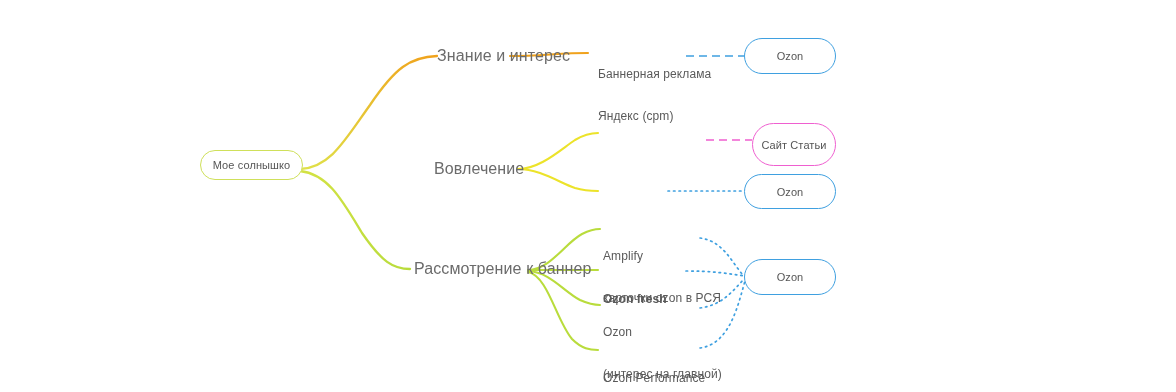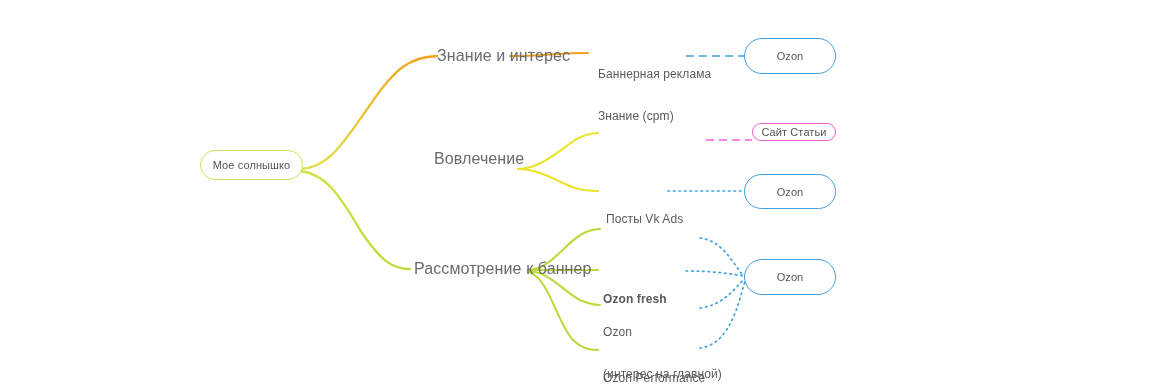--- a/index.html
+++ b/index.html
@@ -115,53 +115,54 @@
     <path d="M700,348 C730,344 738,305 745,281" fill="none" stroke="#3fa0e0" stroke-width="1.7" stroke-dasharray="1.5 4" stroke-linecap="round"></path>
 
   </svg>
 
   <div class="pill pill-root" style="left:200px; top:150px; width:103px; height:30px;">
     <span>Мое солнышко</span>
   </div>
 
   <div class="branch-label" style="left:437px; top:49px;">Знание и интерес</div>
 
-  <div class="branch-label" style="left:434px; top:152px;">Вовлечение</div>
+  <div class="branch-label" style="left:434px; top:162px;">Вовлечение</div>
 
   <div class="branch-label" style="left:414px; top:262px;">Рассмотрение к баннер</div>
 
   <div class="node-label" style="left:598px; top:39px;">
     <div>Баннерная реклама</div>
-    <div>Знание (cpm)</div>
+    <div>Яндекс (cpm)</div>
   </div>
 
 
-  <div class="node-label" style="left:606px; top:184px;">
-    <div>Посты Vk Ads</div>
+
+  <div class="node-label" style="left:603px; top:221px;">
+    <div>Amplify</div>
+    <div>карточки ozon в РСЯ</div>
   </div>
-
 
   <div class="node-label" style="left:603px; top:264px;font-weight:bold;">
     <div>Ozon fresh</div>
   </div>
 
   <div class="node-label" style="left:603px; top:297px;">
     <div>Ozon</div>
     <div>(интерес на главной)</div>
   </div>
 
   <div class="node-label" style="left:603px; top:343px;">
     <div>Ozon Performance</div>
   </div>
 
   <div class="pill pill-blue" style="left:744px; top:38px; width:92px; height:36px;">
     <span>Ozon</span>
   </div>
 
-  <div class="pill pill-pink" style="left:752px; top:123px; width:84px; height:18px;">
+  <div class="pill pill-pink" style="left:752px; top:123px; width:84px; height:43px;">
     <span>Сайт Статьи</span>
   </div>
 
   <div class="pill pill-blue" style="left:744px; top:174px; width:92px; height:35px;">
     <span>Ozon</span>
   </div>
 
   <div class="pill pill-blue" style="left:744px; top:259px; width:92px; height:36px;">
     <span>Ozon</span>
   </div>

